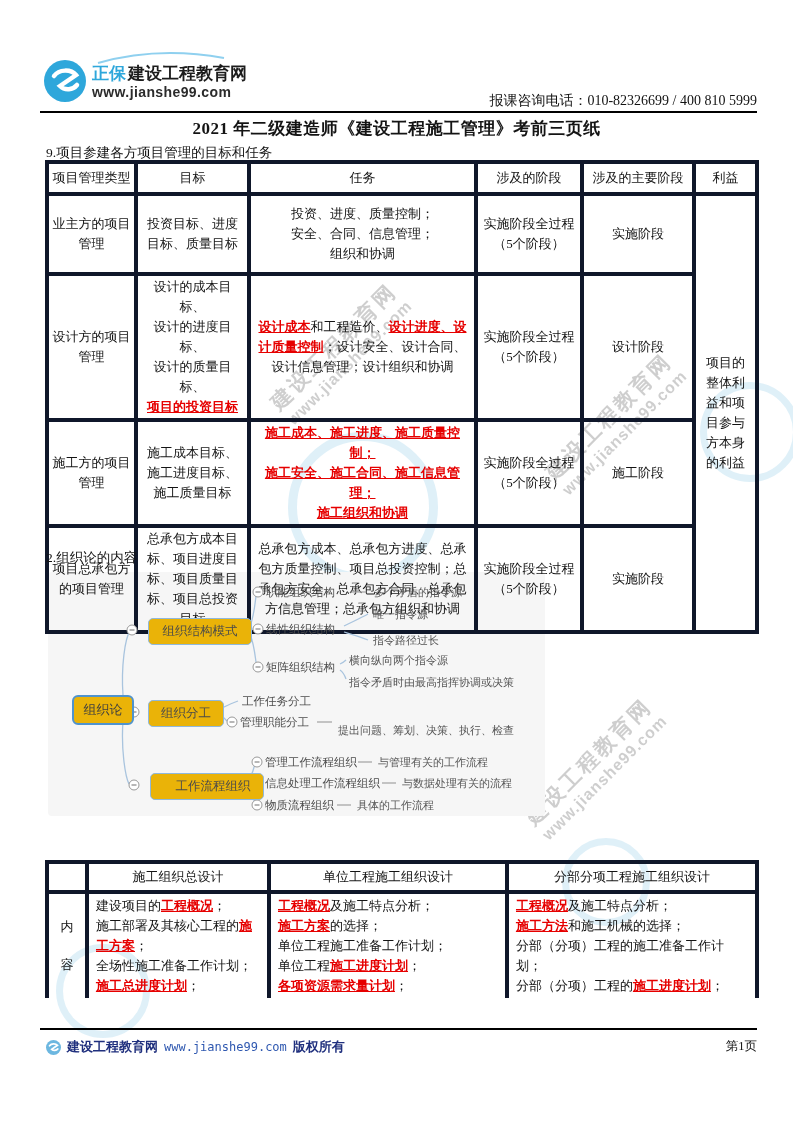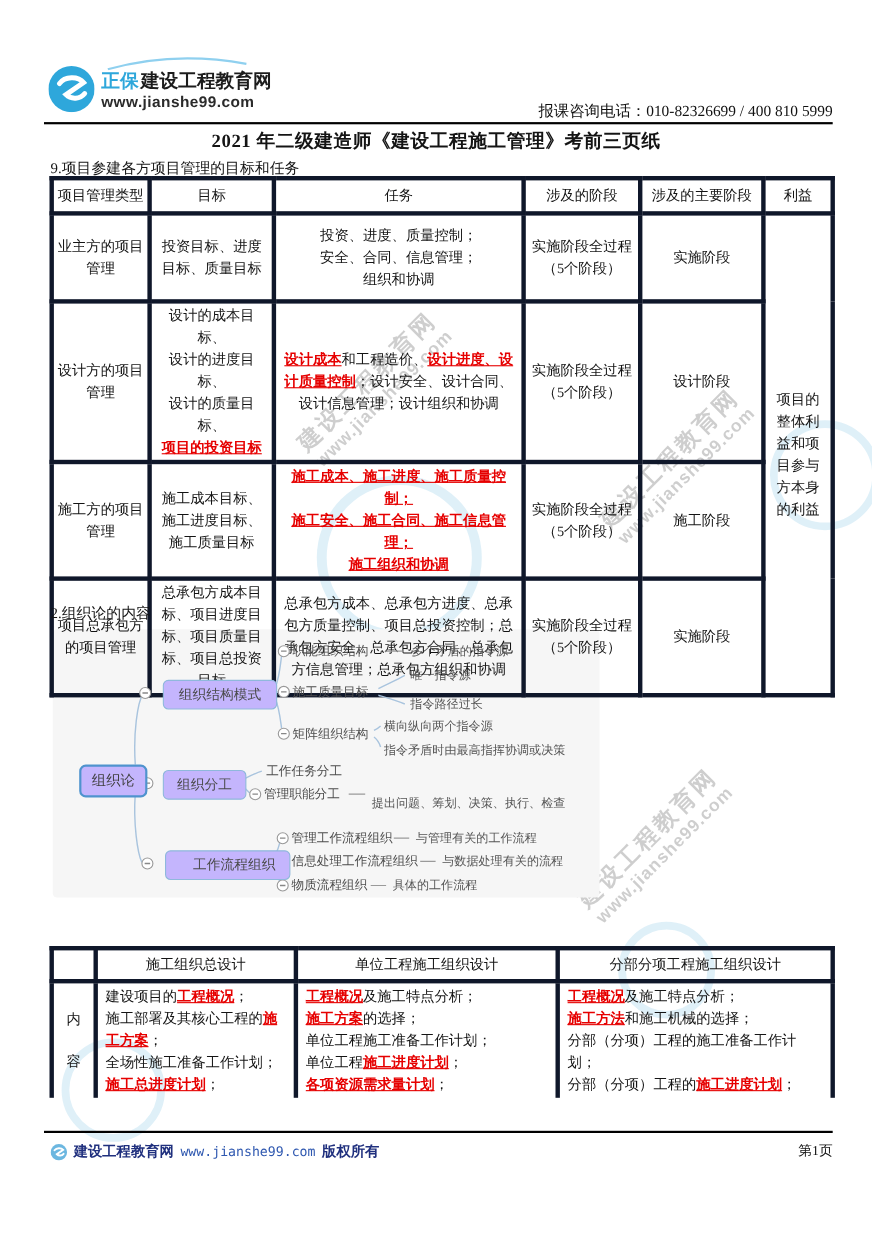--- a/index.html
+++ b/index.html
@@ -29,21 +29,21 @@
   .t2 tr.cut td{border-bottom:none;}
   .vlabel-inner{display:inline-block;width:15px;line-height:38px;word-break:break-all;}
   .rd{color:#e60000;font-weight:bold;text-decoration:underline;}
   .s3-title .rd{text-decoration:underline;}
   
   .diagram-panel{position:absolute;left:48px;top:572px;width:497px;height:244px;
                  background:#f6f6f6;border-radius:4px;}
   .diagram{position:absolute;left:45px;top:572px;width:710px;height:260px;
            font-family:"Liberation Sans",sans-serif;color:#4d4d4d;}
   .diagram svg{position:absolute;left:0;top:0;}
-  .dnode{position:absolute;border:1px solid #8fb8dc;border-radius:5px;background:#c4b5fd;
+  .dnode{position:absolute;border:1px solid #8fb8dc;border-radius:5px;background:#eab308;
          display:flex;align-items:center;justify-content:center;font-size:12.5px;color:#4a4a4a;}
   .droot{border:2px solid #4f93ce;border-radius:6px;font-size:13px;color:#3f3f3f;}
   .dleaf{position:absolute;transform:translateY(-50%);white-space:nowrap;font-size:11.5px;color:#4d4d4d;}
   .dnote{position:absolute;transform:translateY(-50%);white-space:nowrap;font-size:11px;color:#555;}
   
   .wm{position:absolute;transform:rotate(-45deg);text-align:center;color:rgba(125,125,125,.38);
       font-family:"Liberation Sans",sans-serif;font-weight:bold;pointer-events:none;z-index:0;}
   .wm .l1{font-size:21px;letter-spacing:3px;}
   .wm .l2{font-size:16px;letter-spacing:1px;}
   .ring{position:absolute;border-radius:50%;border:9px solid rgba(110,185,225,.22);z-index:0;}
@@ -234,21 +234,21 @@
       </g>
     </svg>
 
     <div class="dnode droot" style="left:27px;top:123px;width:58px;height:26px;">组织论</div>
     <div class="dnode" style="left:103px;top:46px;width:102px;height:25px;">组织结构模式</div>
     <div class="dnode" style="left:103px;top:128px;width:74px;height:25px;">组织分工</div>
     <div class="dnode" style="left:105px;top:201px;width:100px;height:25px;padding-left:12px;">工作流程组织</div>
 
     <span class="dleaf" style="left:221px;top:20px;">职能组织结构</span>
     <span class="dnote" style="left:329px;top:20px;">多个矛盾的指令源</span>
-    <span class="dleaf" style="left:221px;top:57px;">施工质量目标</span>
+    <span class="dleaf" style="left:221px;top:57px;">线性组织结构</span>
     <span class="dnote" style="left:328px;top:42px;">唯一指令源</span>
     <span class="dnote" style="left:328px;top:68px;">指令路径过长</span>
     <span class="dleaf" style="left:221px;top:95px;">矩阵组织结构</span>
     <span class="dnote" style="left:304px;top:88px;">横向纵向两个指令源</span>
     <span class="dnote" style="left:304px;top:110px;">指令矛盾时由最高指挥协调或决策</span>
 
     <span class="dleaf" style="left:197px;top:129px;">工作任务分工</span>
     <span class="dleaf" style="left:195px;top:150px;">管理职能分工</span>
     <span class="dnote" style="left:293px;top:158px;">提出问题、筹划、决策、执行、检查</span>
 

